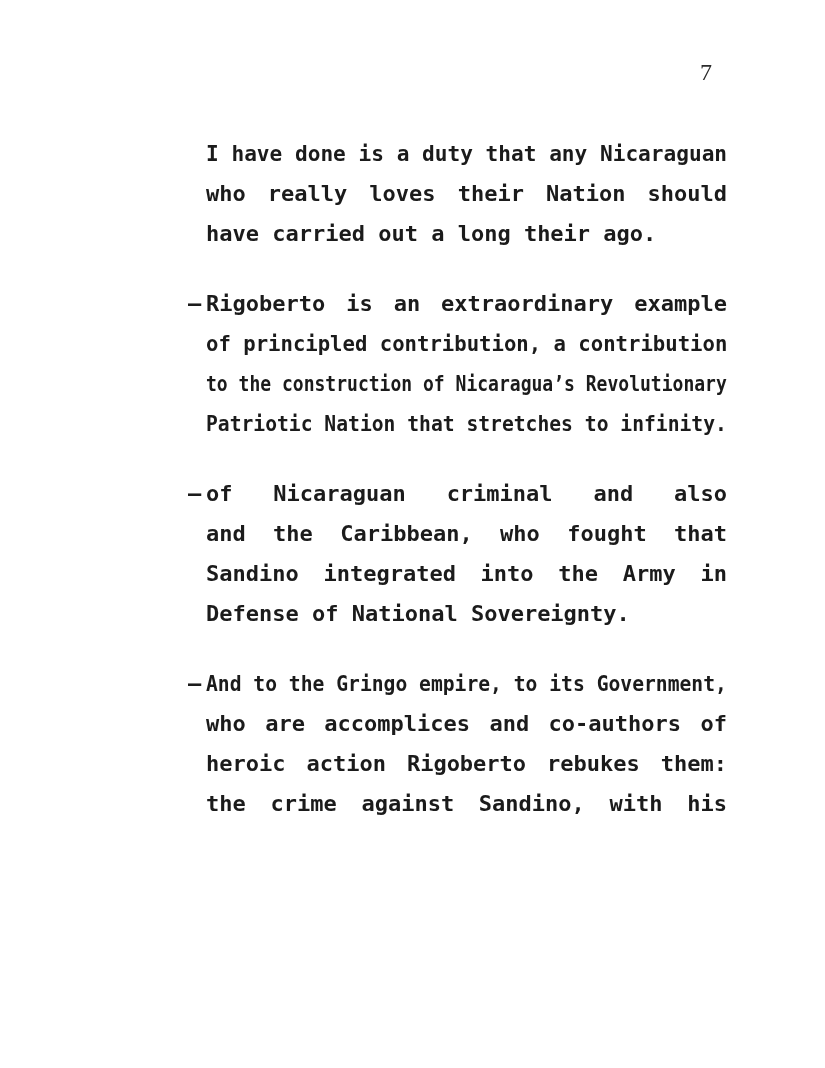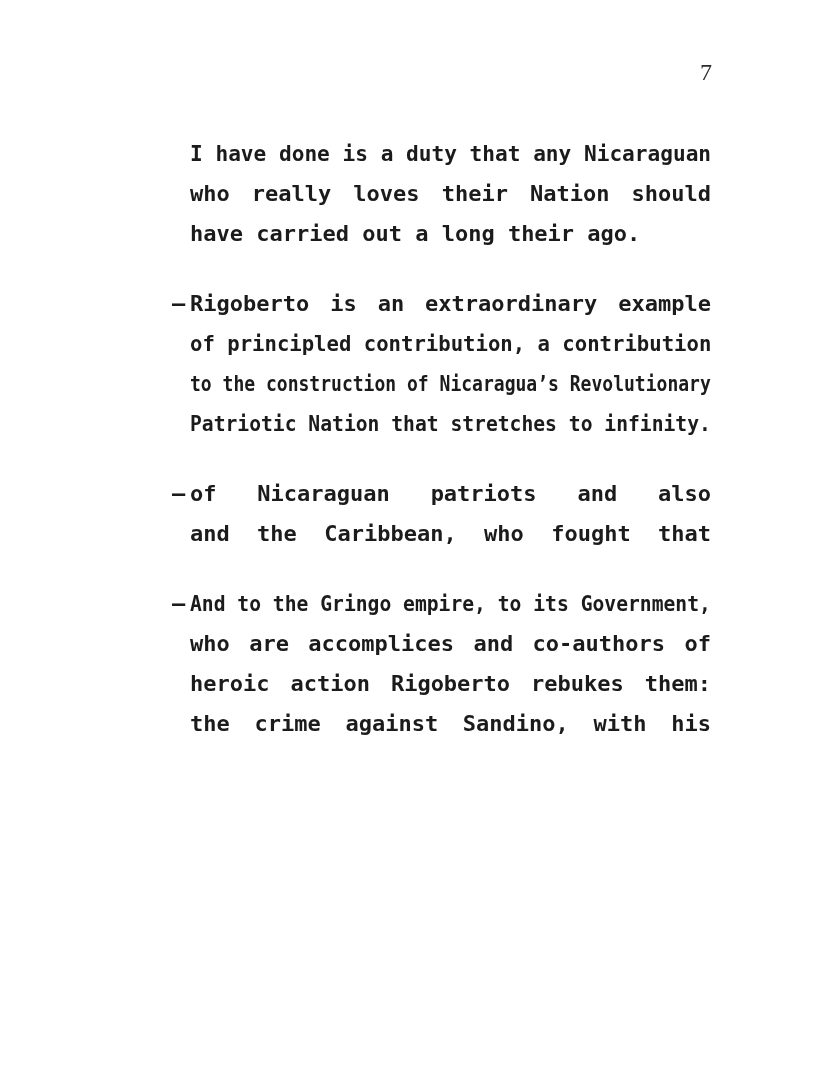--- a/index.html
+++ b/index.html
@@ -23,21 +23,21 @@
     top: 60px;
     left: 700px;
     font-family: "Liberation Serif", serif;
     font-size: 24px;
     line-height: 1;
     font-weight: 400;
     color: #2b2b2b;
   }
   .content {
     position: absolute;
-    left: 172px;
+    left: 188px;
     top: 134px;
     width: 539px;
     color: #1b1b1b;
   }
   .para {
     display: flex;
     align-items: flex-start;
   }
   .para + .para { margin-top: 30px; }
   .bullet {
@@ -88,22 +88,24 @@
         <div class="line" style="">Rigoberto is an extraordinary example</div>
         <div class="line" style="white-space: nowrap; transform-origin: 0px 50%; transform: scaleX(0.9371);">of principled contribution, a contribution</div>
         <div class="line" style="white-space: nowrap; transform-origin: 0px 50%; transform: scaleX(0.8192);">to the construction of Nicaragua’s Revolutionary</div>
         <div class="line last" style="white-space: nowrap; transform-origin: 0px 50%; transform: scaleX(0.8937);">Patriotic Nation that stretches to infinity.</div>
       </div>
     </div>
 
     <div class="para">
       <div class="bullet">–</div>
       <div class="textcol">
-        <div class="line" style="">of Nicaraguan patriots and also</div>
+        <div class="line" style="">of Nicaraguan criminal and also</div>
         <div class="line" style="">and the Caribbean, who fought that</div>
+        <div class="line" style="">Sandino integrated into the Army in</div>
+        <div class="line last" style="">Defense of National Sovereignty.</div>
       </div>
     </div>
 
     <div class="para">
       <div class="bullet">–</div>
       <div class="textcol">
         <div class="line" style="white-space: nowrap; transform-origin: 0px 50%; transform: scaleX(0.8937);">And to the Gringo empire, to its Government,</div>
         <div class="line" style="">who are accomplices and co-authors of</div>
         <div class="line" style="">heroic action Rigoberto rebukes them:</div>
         <div class="line" style="">the crime against Sandino, with his</div>

